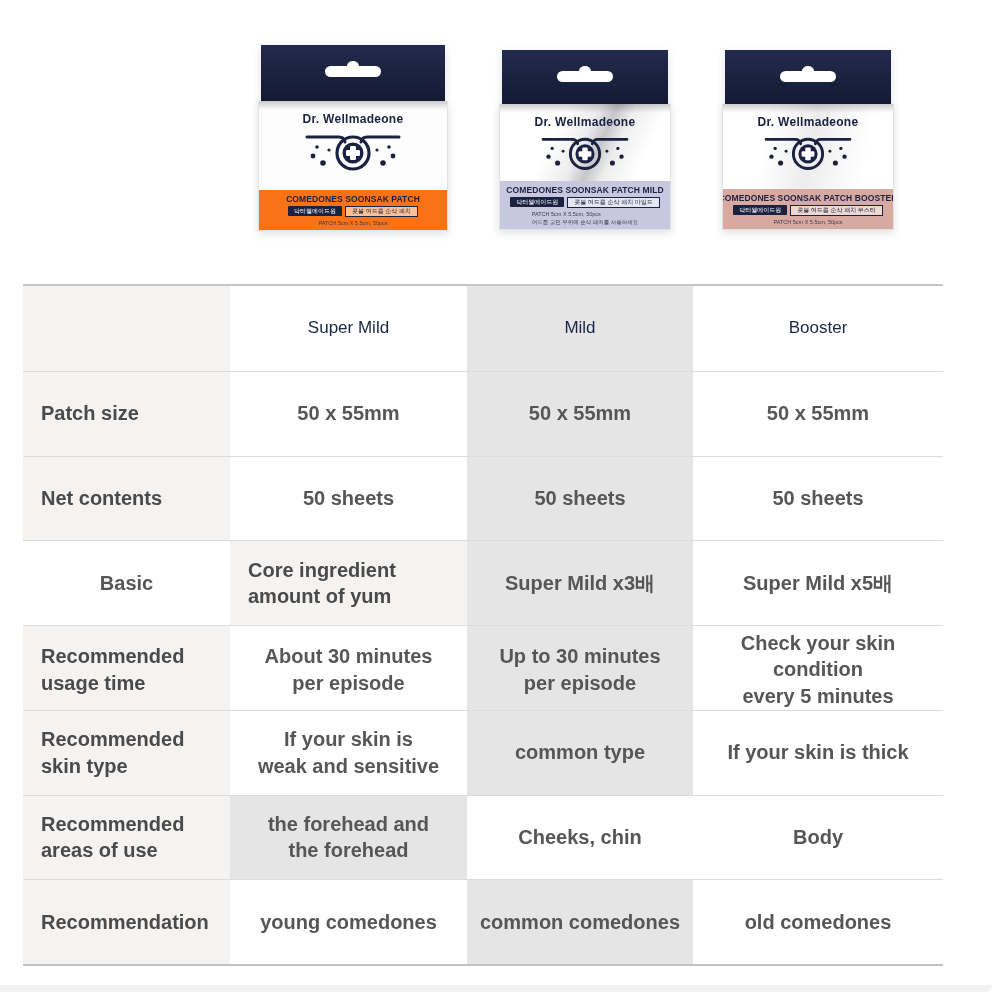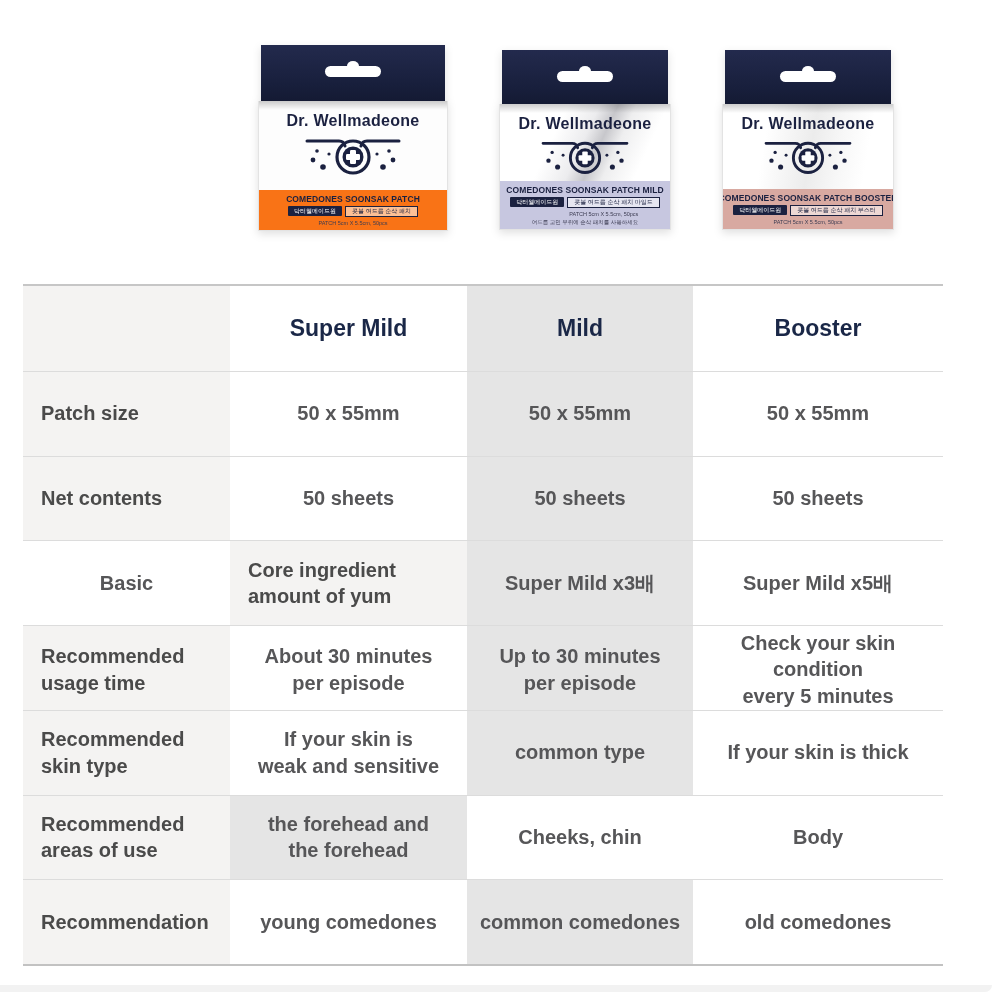--- a/index.html
+++ b/index.html
@@ -47,27 +47,27 @@
     background:linear-gradient(180deg, rgba(0,0,0,0.20), rgba(0,0,0,0));
   }
   .p2 .pbody {
     background:linear-gradient(115deg,#ffffff 30%,#ececee 44%,#c7c7cb 52%,#eeeeef 60%,#ffffff 74%);
   }
   .p3 .pbody {
     background:linear-gradient(100deg,#ffffff 25%,#ececec 50%,#f7f7f7 65%,#ffffff 80%);
   }
 
   .brand {
-    margin-top:11px; color:#1b2140; font-weight:bold; font-size:16px;
+    margin-top:11px; color:#1b2140; font-weight:bold; font-size:12px;
     letter-spacing:0.3px;
   }
   .logo { margin-top:3px; }
 
   .pband {
-    margin-top:auto; width:100%; text-align:right; padding:4px 2px 3px;
+    margin-top:auto; width:100%; text-align:left; padding:4px 2px 3px;
     display:flex; flex-direction:column; align-items:center; gap:2px;
   }
   .p1 .pband { background:#f97316; }
   .p2 .pband { background:#c7c7e0; }
   .p3 .pband { background:#d8a9a1; }
 
   .band-title { color:#1b2140; font-weight:bold; font-size:8.5px; letter-spacing:0.1px; white-space:nowrap; }
   .band-row { display:flex; gap:3px; align-items:center; justify-content:center; }
   .kpill {
     background:#1b2140; color:#ffffff; font-size:6px; line-height:1;
@@ -92,21 +92,21 @@
   .cell {
     display:flex; align-items:center; justify-content:center;
     font-size:20px; color:#565658; text-align:center;
     white-space:pre-line; line-height:1.32; padding:4px 8px;
   }
   .cell.label {
     justify-content:flex-start; text-align:left; color:#4a4a4a;
     padding-left:18px; background:#f4f3f2;
   }
   .cell.mildcol { background:#e5e5e5; }
-  .trow.thead .cell { font-weight:bold; font-size:23px; color:#1a2747; }
+  .trow.thead .cell { font-weight:normal; font-size:17px; color:#1a2747; }
 
   .bottom-edge {
     position:absolute; left:0; bottom:0; width:100%; height:7px;
     background:#f2f2f2; border-bottom-right-radius:16px;
   }
 </style>
 </head>
 <body>
 
 <div class="products">

